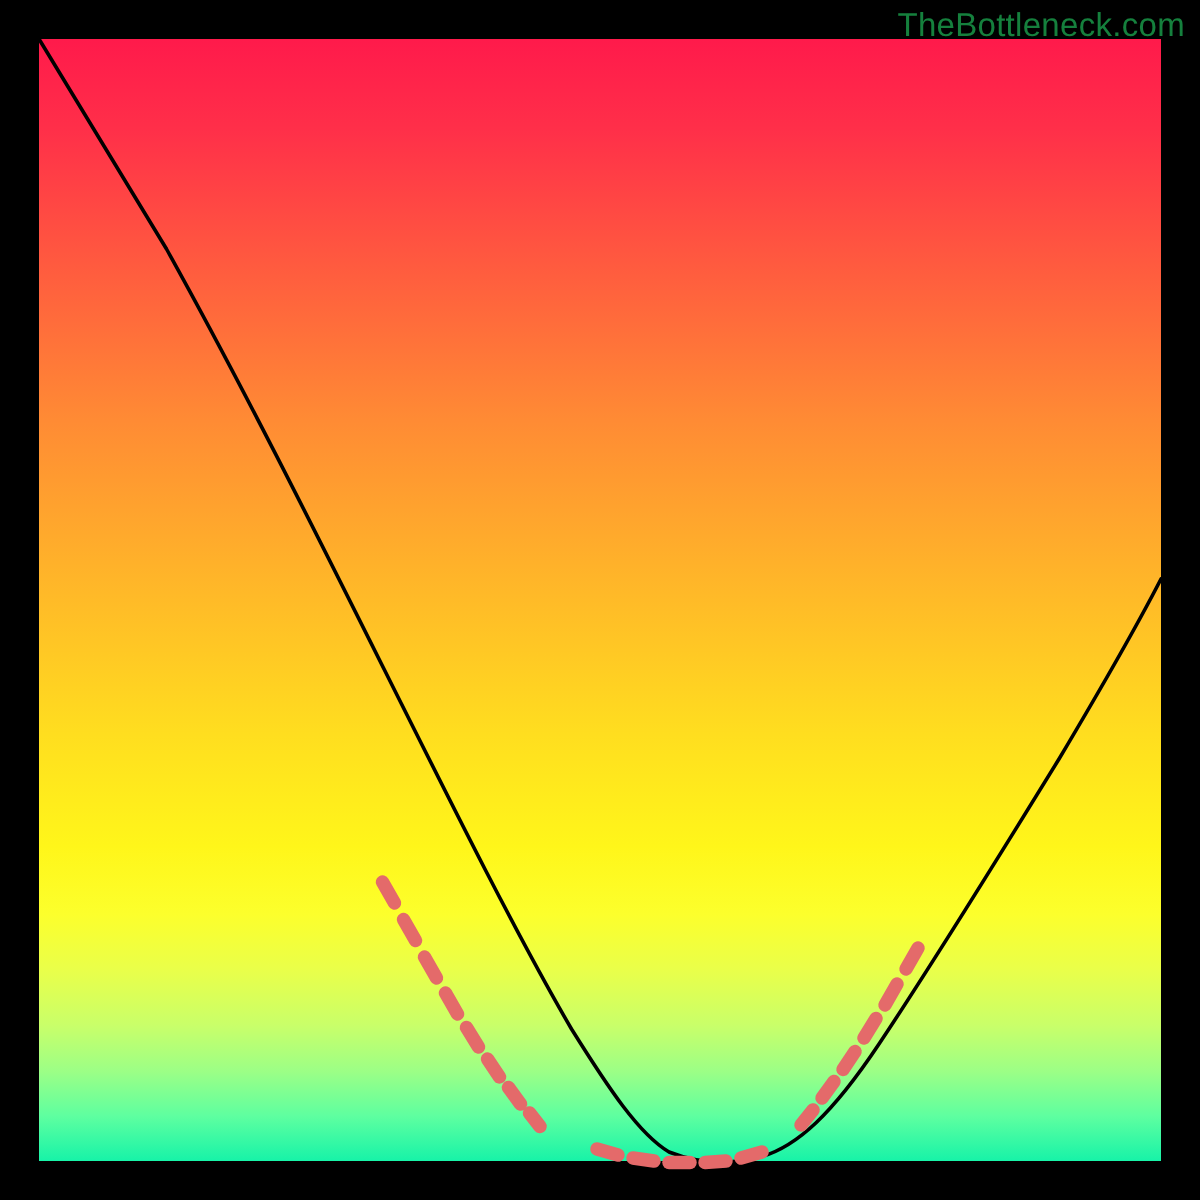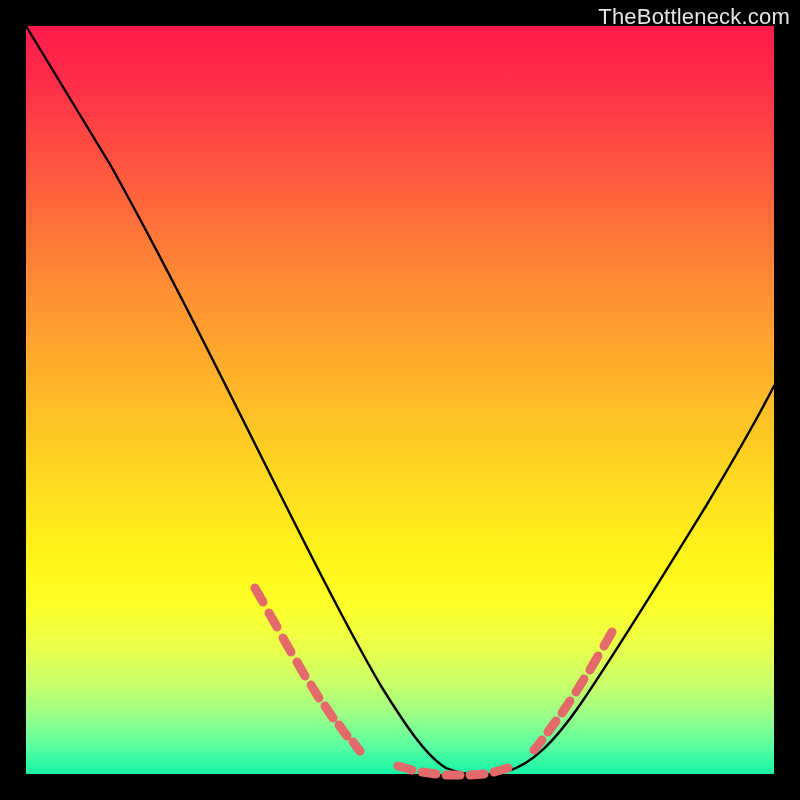--- a/index.html
+++ b/index.html
@@ -38,21 +38,21 @@
       #c8ff6a 88%,
       #9cff86 92%,
       #5effa0 96%,
       #17f3a8 100%
     );
   }
   .watermark {
     position: absolute;
     top: 4px;
     right: 10px;
-    color: #e5e5e5;
+    color: #15803d;
     font-size: 22px;
     letter-spacing: 0.2px;
     font-weight: 500;
     user-select: none;
   }
   svg.curve {
     position: absolute;
     left: 0;
     top: 0;
     width: 748px;

